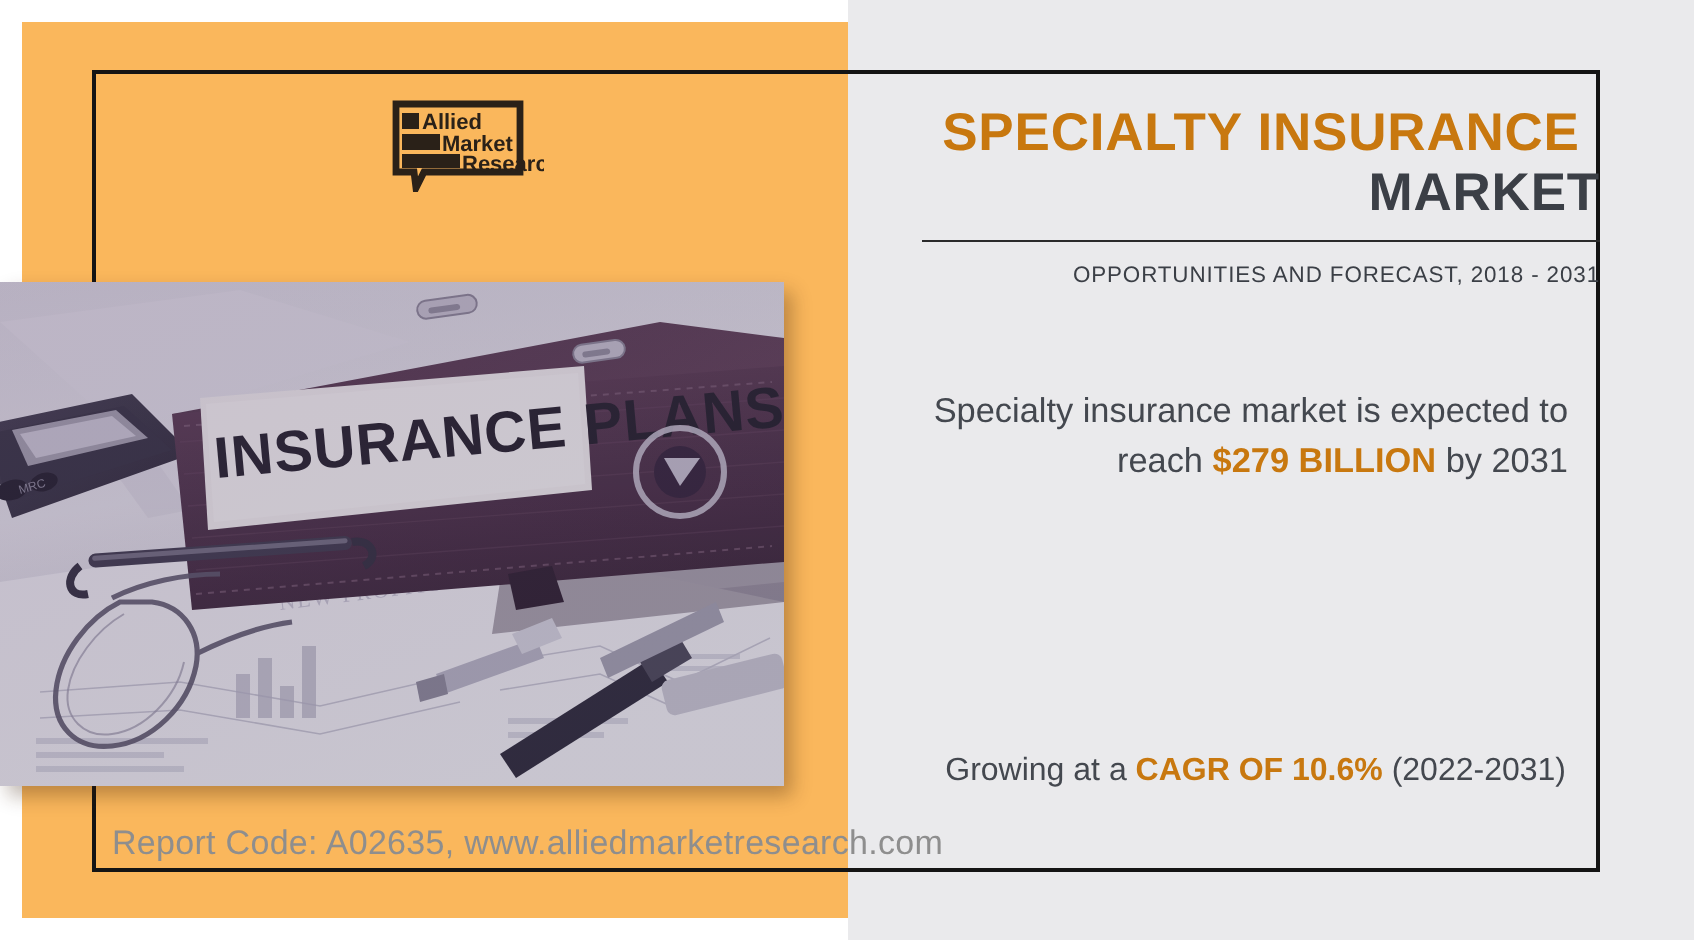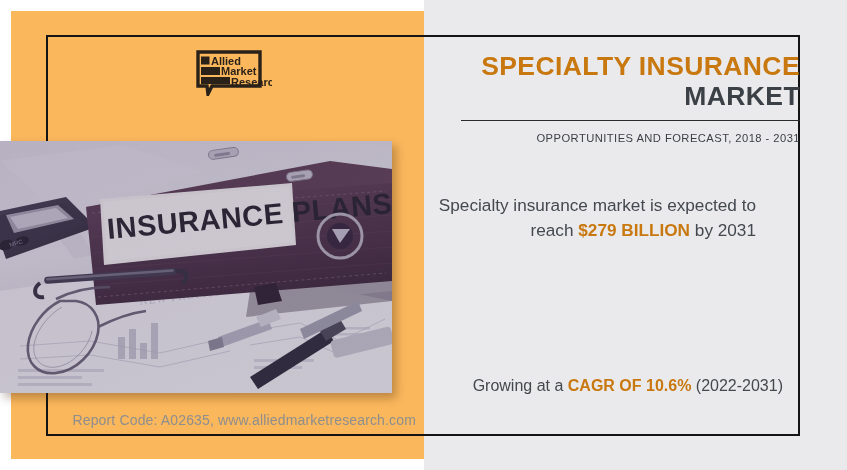--- a/index.html
+++ b/index.html
@@ -75,22 +75,22 @@
     background: #4b3558;
   }
   .photo svg { display: block; }
 
   
   .report-code {
     position: absolute;
     left: 56px;
     top: 412px;
     width: 360px;
-    text-align: right;
-    font-size: 14px;
+    text-align: center;
+    font-size: 17px;
     color: #8e8e8e;
     letter-spacing: 0.15px;
     white-space: nowrap;
   }
 
   
   .right-col {
     position: absolute;
     left: 461px;
     top: 52px;
@@ -98,20 +98,21 @@
     text-align: right;
   }
 
   .title-line1 {
     font-size: 26.5px;
     font-weight: bold;
     color: #c8780f;
     letter-spacing: 0.4px;
     line-height: 1.12;
     margin: 0;
+    text-align: center;
   }
   .title-line2 {
     font-size: 26.5px;
     font-weight: bold;
     color: #3b3f46;
     letter-spacing: 0.4px;
     line-height: 1.12;
     margin: 0;
   }
 
@@ -125,21 +126,21 @@
   .subtitle {
     margin-top: 11px;
     font-size: 11.2px;
     color: #3b3f46;
     letter-spacing: 0.45px;
     white-space: nowrap;
   }
 
   .stat-block {
     position: absolute;
-    left: 434px;
+    left: 462px;
     top: 193px;
     width: 322px;
     text-align: right;
     font-size: 17.2px;
     color: #44484f;
     line-height: 1.46;
   }
   .stat-block-2 {
     position: absolute;
     left: 461px;

